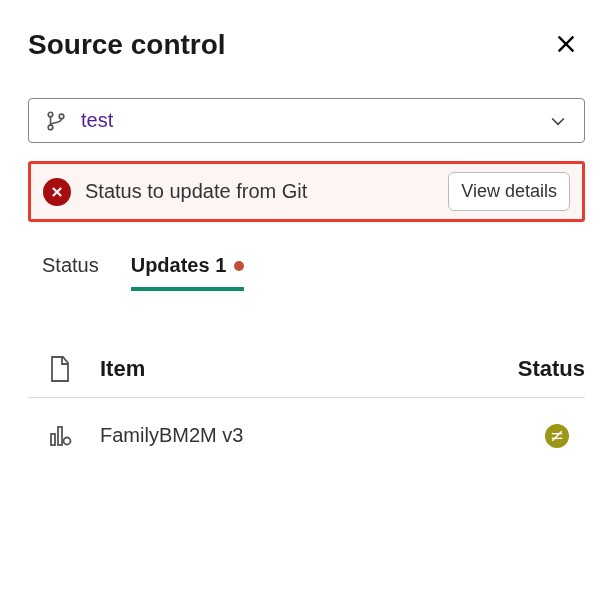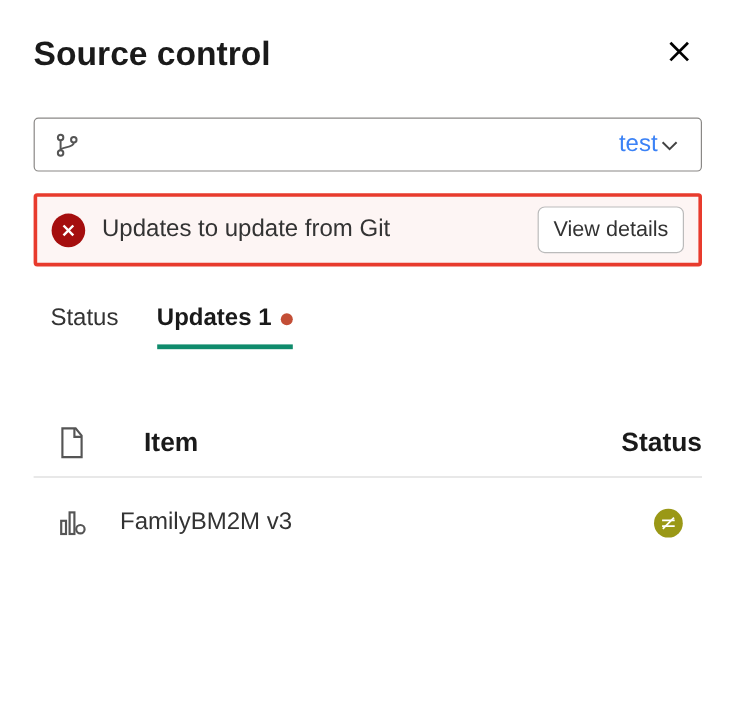--- a/index.html
+++ b/index.html
@@ -47,22 +47,21 @@
     }
     .branch-icon {
       width: 22px;
       height: 22px;
       margin-right: 14px;
       flex-shrink: 0;
     }
     .dropdown-label {
       flex: 1;
       font-size: 20px;
-      color: #3b82f6;
-      text-align: right;
+      color: #4c1d95;
     }
     .chevron {
       width: 20px;
       height: 20px;
       stroke: #444;
     }
     .error-banner {
       display: flex;
       align-items: center;
       border: 3px solid #e83b2d;
@@ -135,21 +134,20 @@
       height: 10px;
       background: #c34e36;
       border-radius: 50%;
       display: inline-block;
     }
     .table-header {
       display: flex;
       align-items: center;
       padding: 10px 0 14px 20px;
       border-bottom: 1px solid #d9d9d9;
-      gap: 20px;
     }
     .file-icon {
       width: 24px;
       height: 28px;
       margin-right: 28px;
       flex-shrink: 0;
     }
     .col-item {
       flex: 1;
       font-size: 22px;
@@ -214,21 +212,21 @@
   </svg>
 </div>
 
 <div class="error-banner">
   <div class="error-circle">
     <svg class="error-x" width="14" height="14" viewBox="0 0 24 24" fill="none" stroke="#fff" stroke-width="3.5">
       <line x1="5" y1="5" x2="19" y2="19"></line>
       <line x1="19" y1="5" x2="5" y2="19"></line>
     </svg>
   </div>
-  <span class="error-text">Updates to update from Git</span>
+  <span class="error-text">Status to update from Git</span>
   <button class="view-details-btn">View details</button>
 </div>
 
 <div class="tabs">
   <div class="tab">
     <span>Status</span>
   </div>
   <div class="tab active">
     <span>Updates 1</span>
     <span class="dot"></span>

